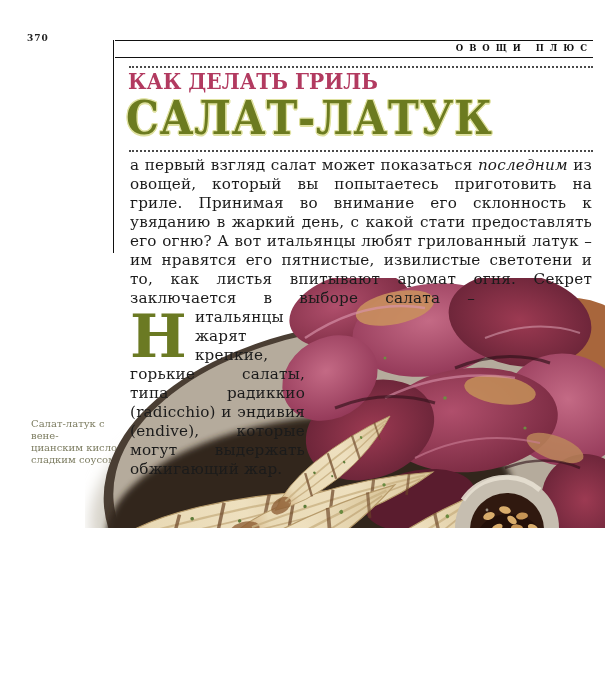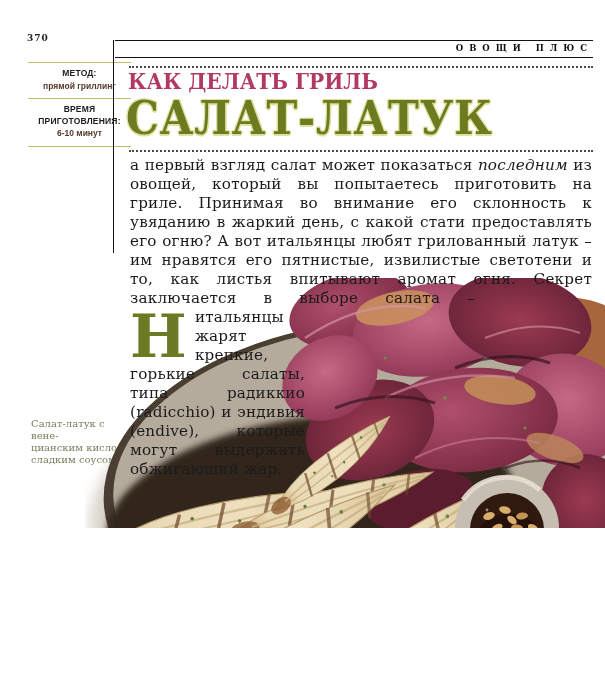--- a/index.html
+++ b/index.html
@@ -53,33 +53,20 @@
 </head>
 <body>
 
 <div id="page">
 
   <div class="page-number">370</div>
   <div class="header-rule rule-top"></div>
   <div class="section-title">ОВОЩИ ПЛЮС</div>
   <div class="header-rule rule-bottom"></div>
 
-  <div class="sidebar">
-    <hr class="side-rule">
-    <div class="side-block">
-      <div class="side-label">МЕТОД:</div>
-      <div class="side-value">прямой гриллинг</div>
-    </div>
-    <hr class="side-rule">
-    <div class="side-block">
-      <div class="side-label">ВРЕМЯ ПРИГОТОВЛЕНИЯ:</div>
-      <div class="side-value">6-10 минут</div>
-    </div>
-    <hr class="side-rule">
-  </div>
 
   <div class="photo-caption">Салат-латук с вене-
 цианским кисло-
 сладким соусом</div>
 
   <div class="vert-rule"></div>
 
   <div class="dotted-rule dot-top"></div>
   <div class="kicker">КАК ДЕЛАТЬ ГРИЛЬ</div>
   <div class="main-title">САЛАТ-ЛАТУК</div>

